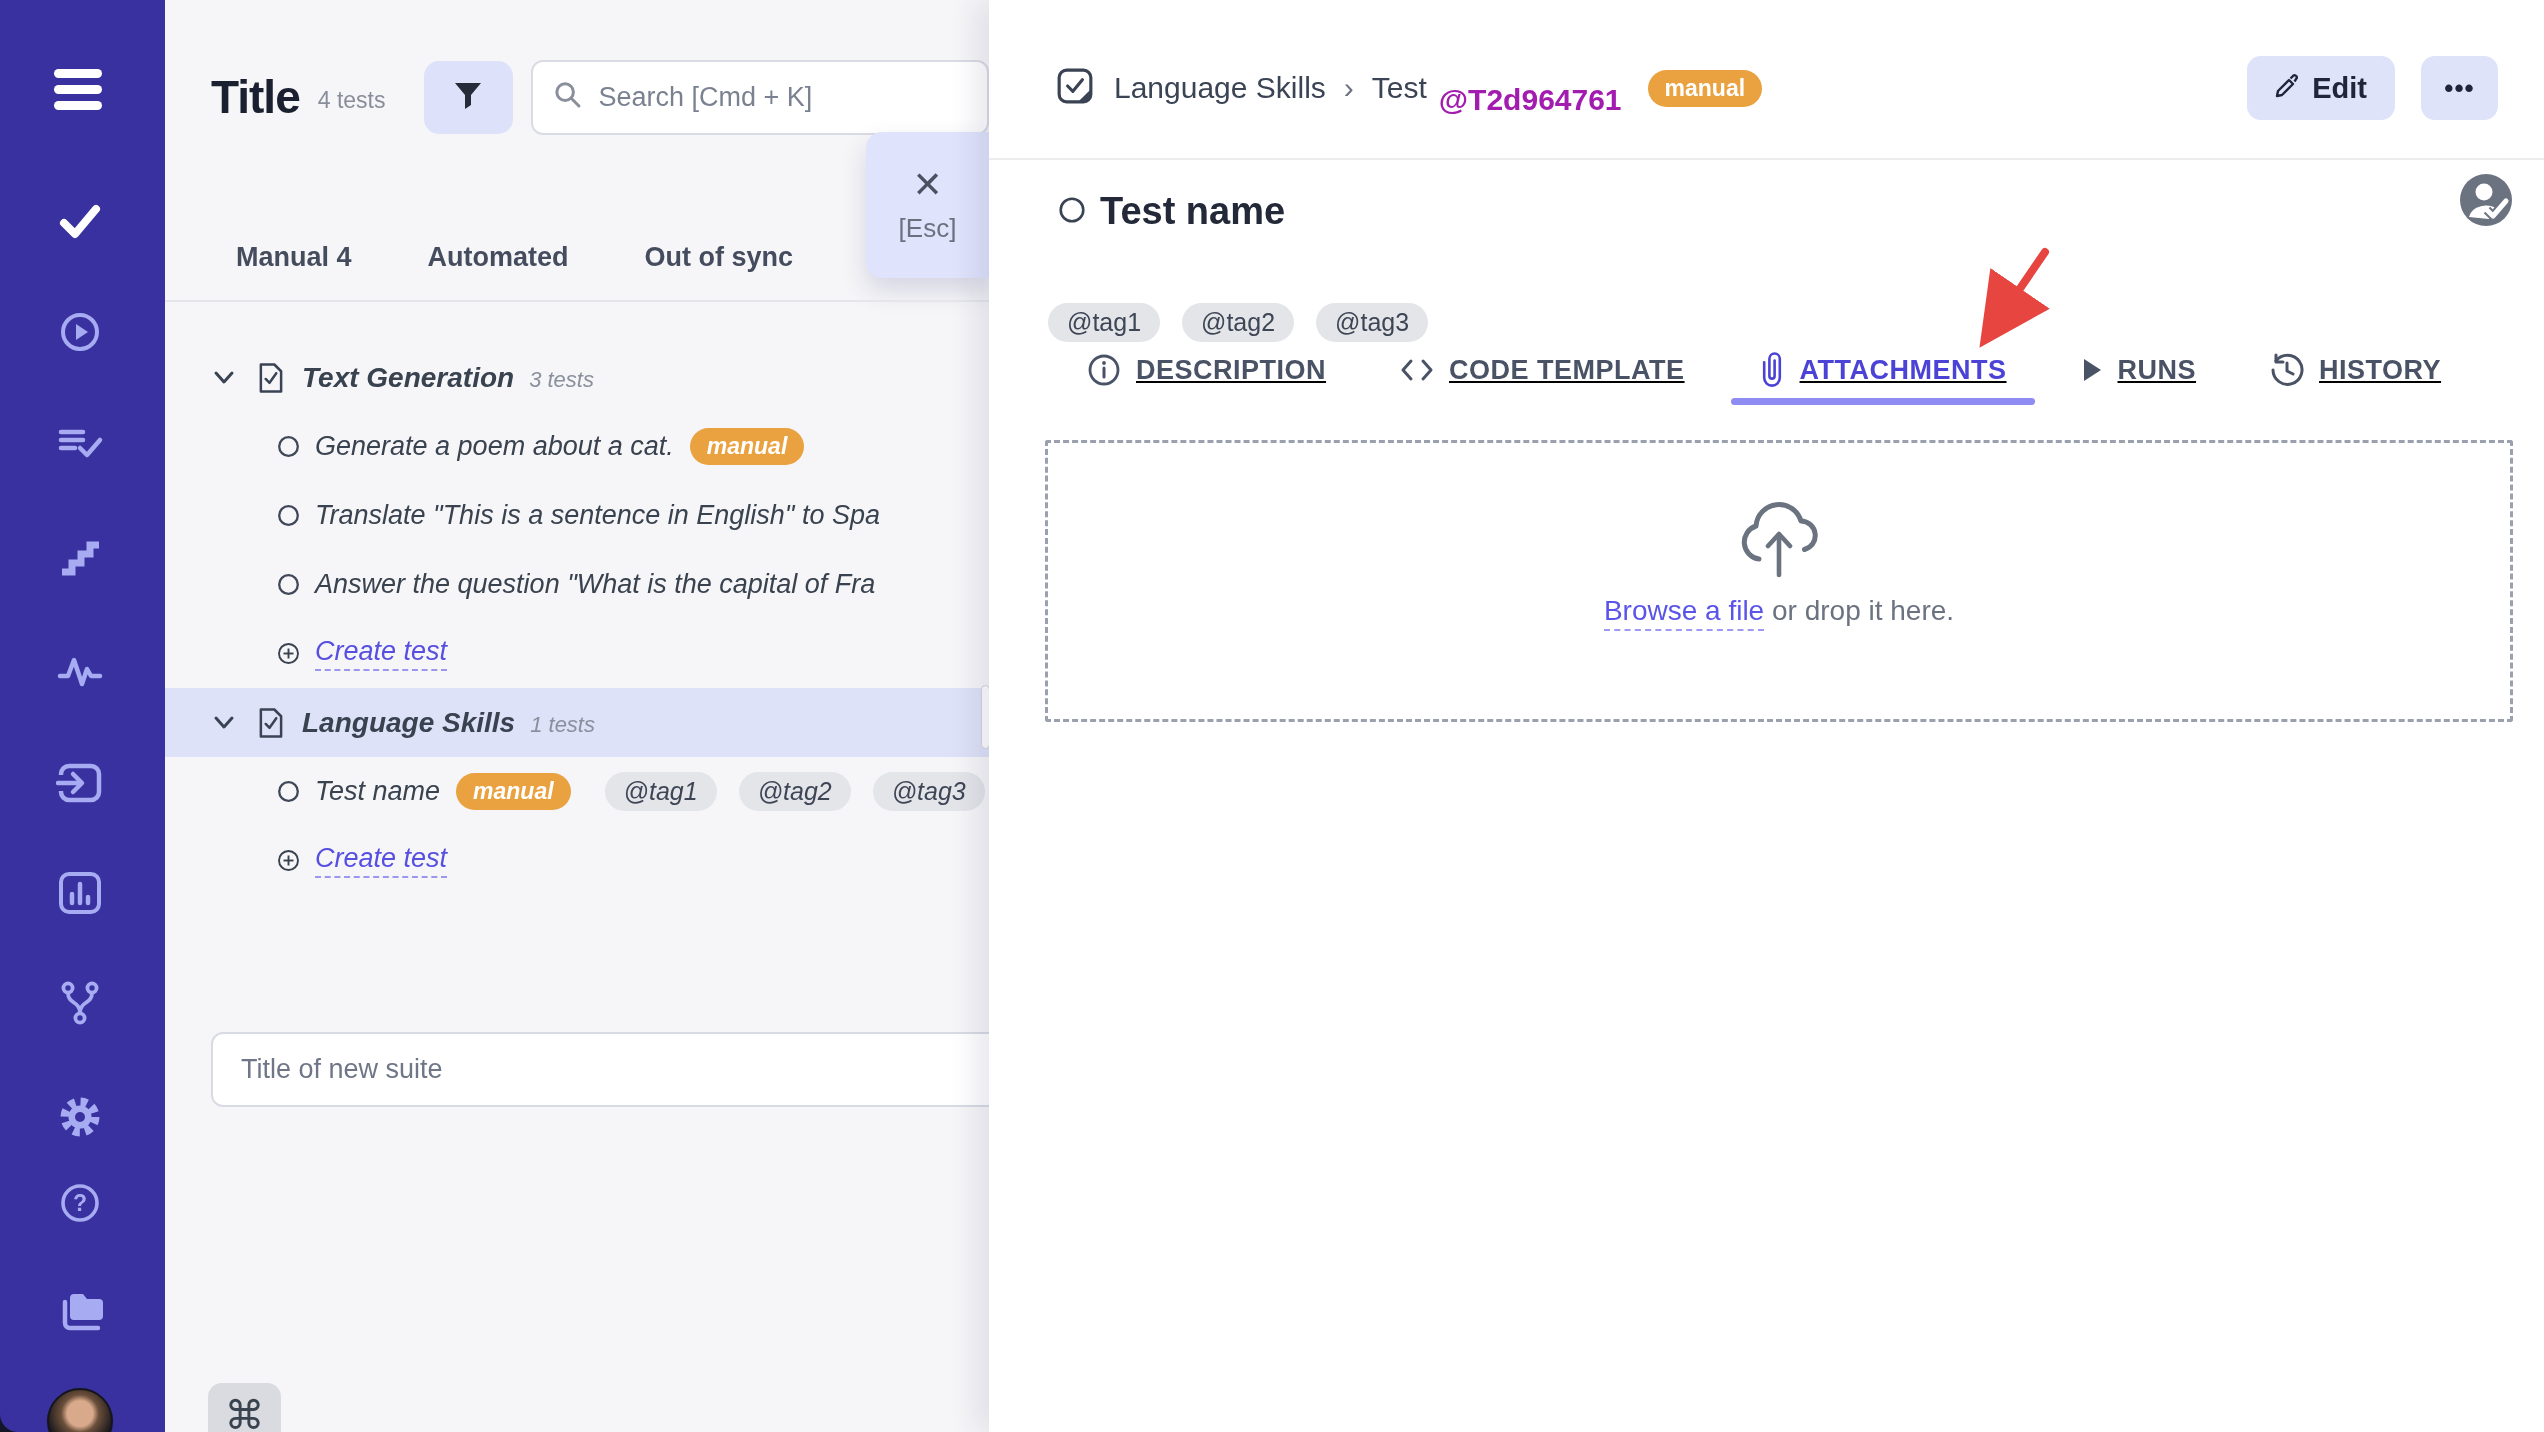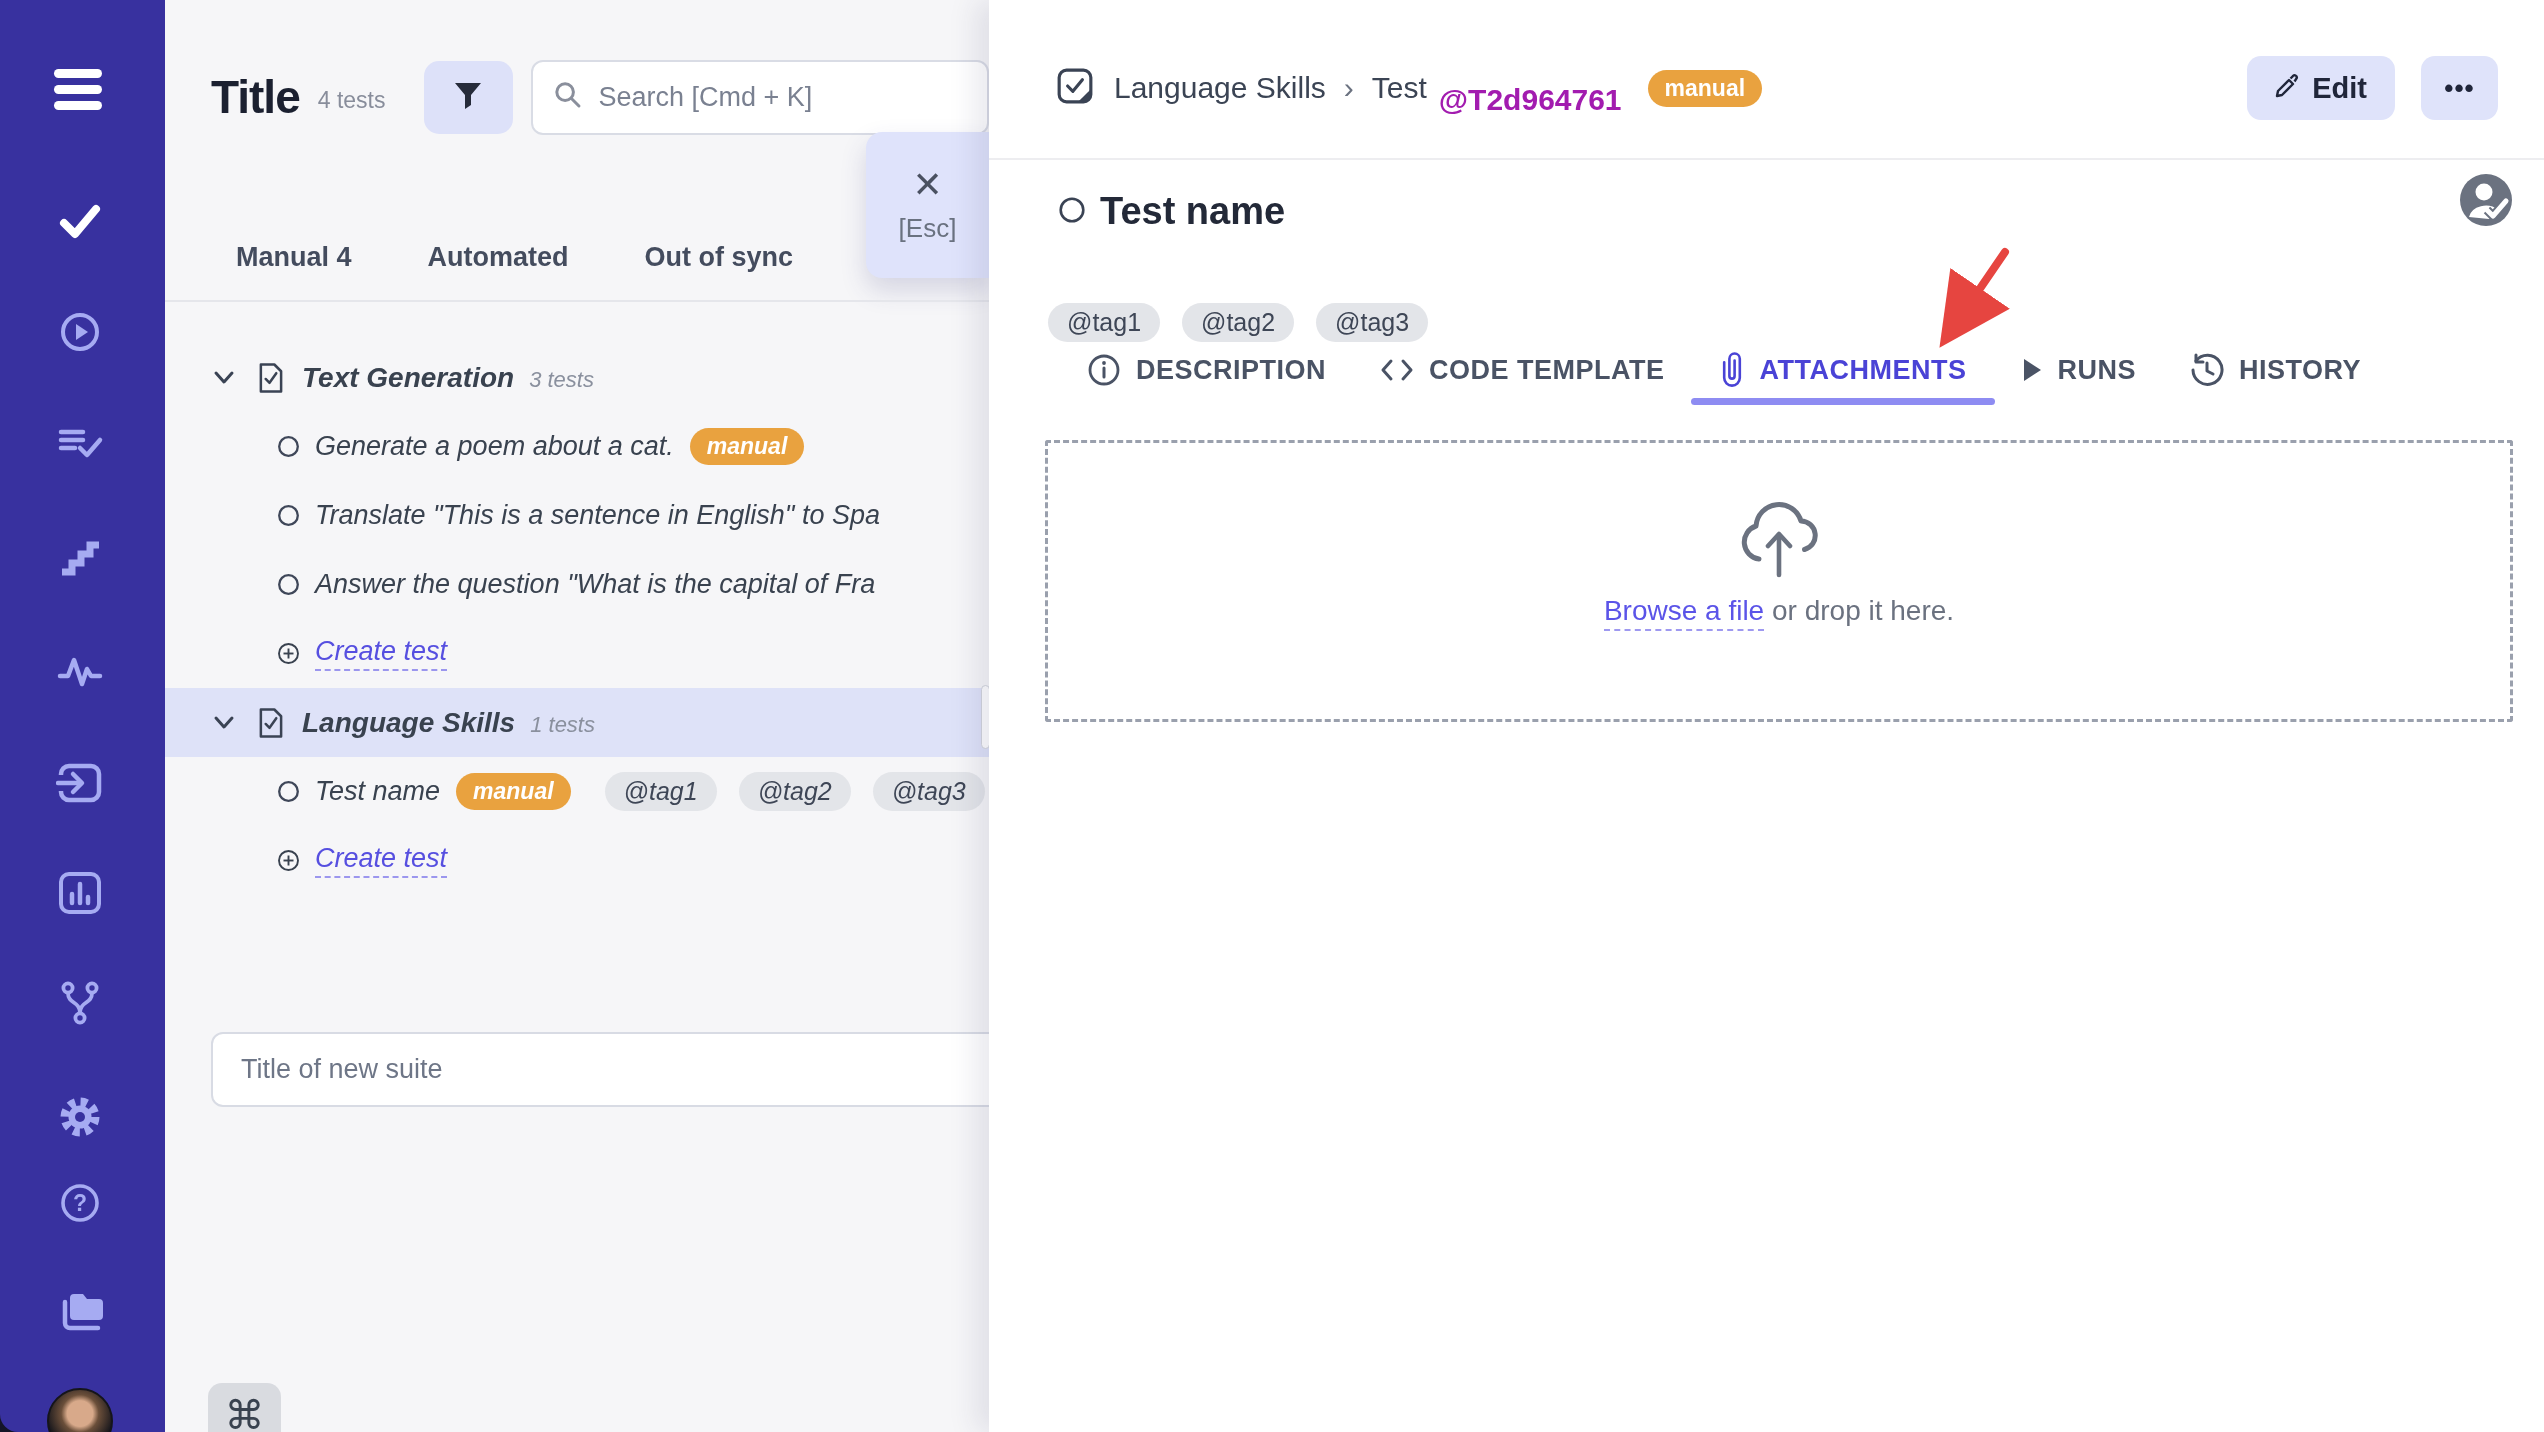--- a/index.html
+++ b/index.html
@@ -88,21 +88,21 @@
   .more-btn { width:77px; height:64px; margin-left:26px; background:#dfe3fa; border:none; border-radius:14px;
               font-size:26px; font-weight:800; color:#20263a; letter-spacing:1px; cursor:pointer; }
   .dp-divider { position:absolute; left:0; top:158px; width:100%; height:2px; background:#ededf0; }
 
   .dp-title-row { position:absolute; left:69px; top:190px; display:flex; align-items:center; }
   .dp-title { font-size:38px; font-weight:800; color:#232938; margin-left:14px; }
   .dp-user { position:absolute; right:30px; top:172px; cursor:pointer; }
   .dp-tags { position:absolute; left:59px; top:303px; display:flex; gap:22px; }
   .dp-tags .tagpill { margin-left:0; }
 
-  .dp-tabs { position:absolute; left:98px; top:338px; height:64px; display:flex; align-items:center; gap:54px; }
+  .dp-tabs { position:absolute; left:98px; top:338px; height:64px; display:flex; align-items:center; gap:74px;text-decoration:underline; }
   .dtab { position:relative; display:flex; align-items:center; gap:15px; font-size:27px; font-weight:700;
           color:#4a5365; letter-spacing:.5px; cursor:pointer; white-space:nowrap; }
   .dtab svg { flex:none; }
   .dtab.active { color:#4a43d6; }
   .dtab.active .underline { position:absolute; left:-28px; right:-28px; bottom:-15px; height:7px;
                             background:#8e8cf2; border-radius:4px; }
   .annot-arrow { position:absolute; right:-64px; top:-108px; width:130px; height:114px; pointer-events:none; }
 
   .upload { position:absolute; left:56px; top:440px; width:1468px; height:282px; border:3px dashed #9aa0ad;
             border-radius:3px; display:flex; flex-direction:column; align-items:center; padding-top:52px;

